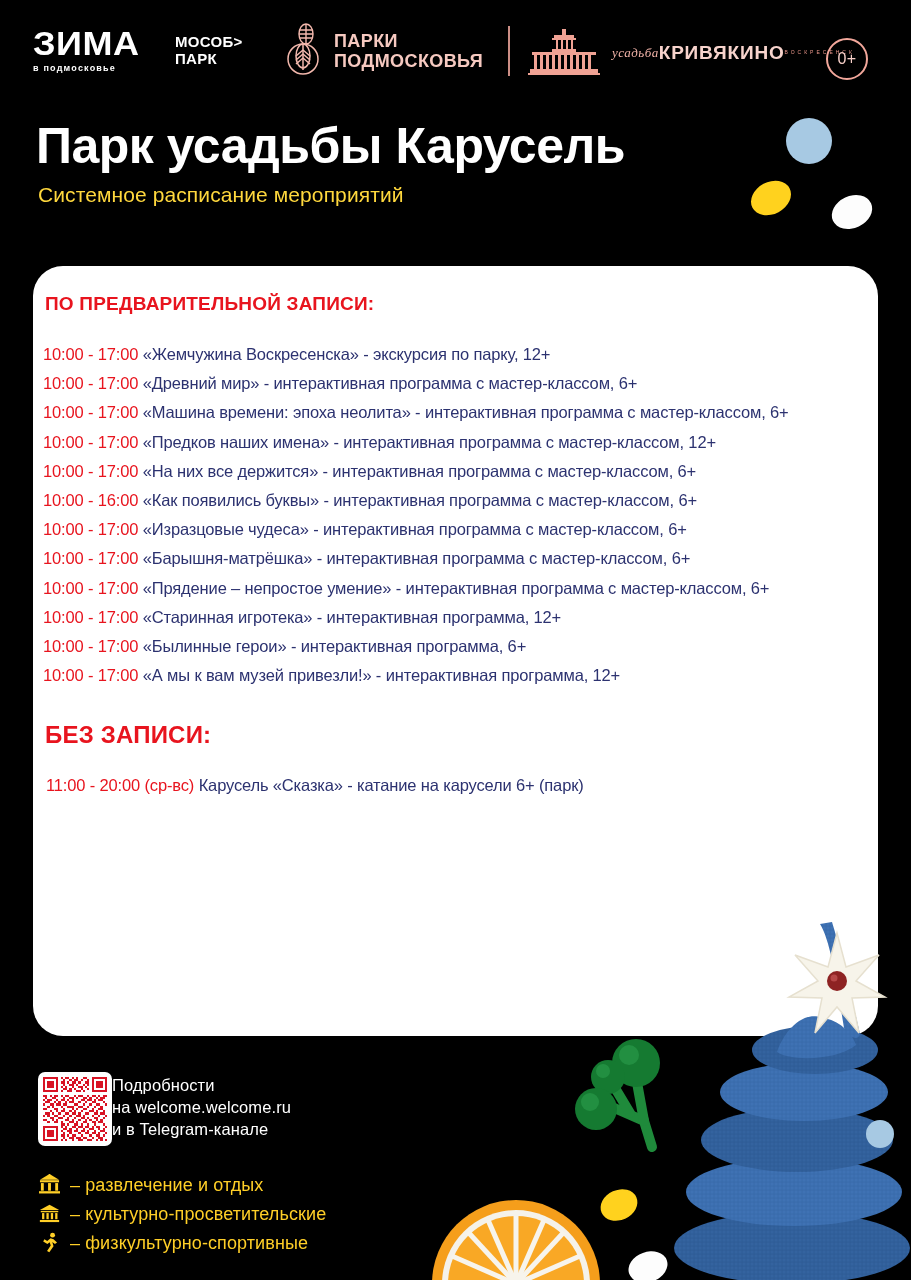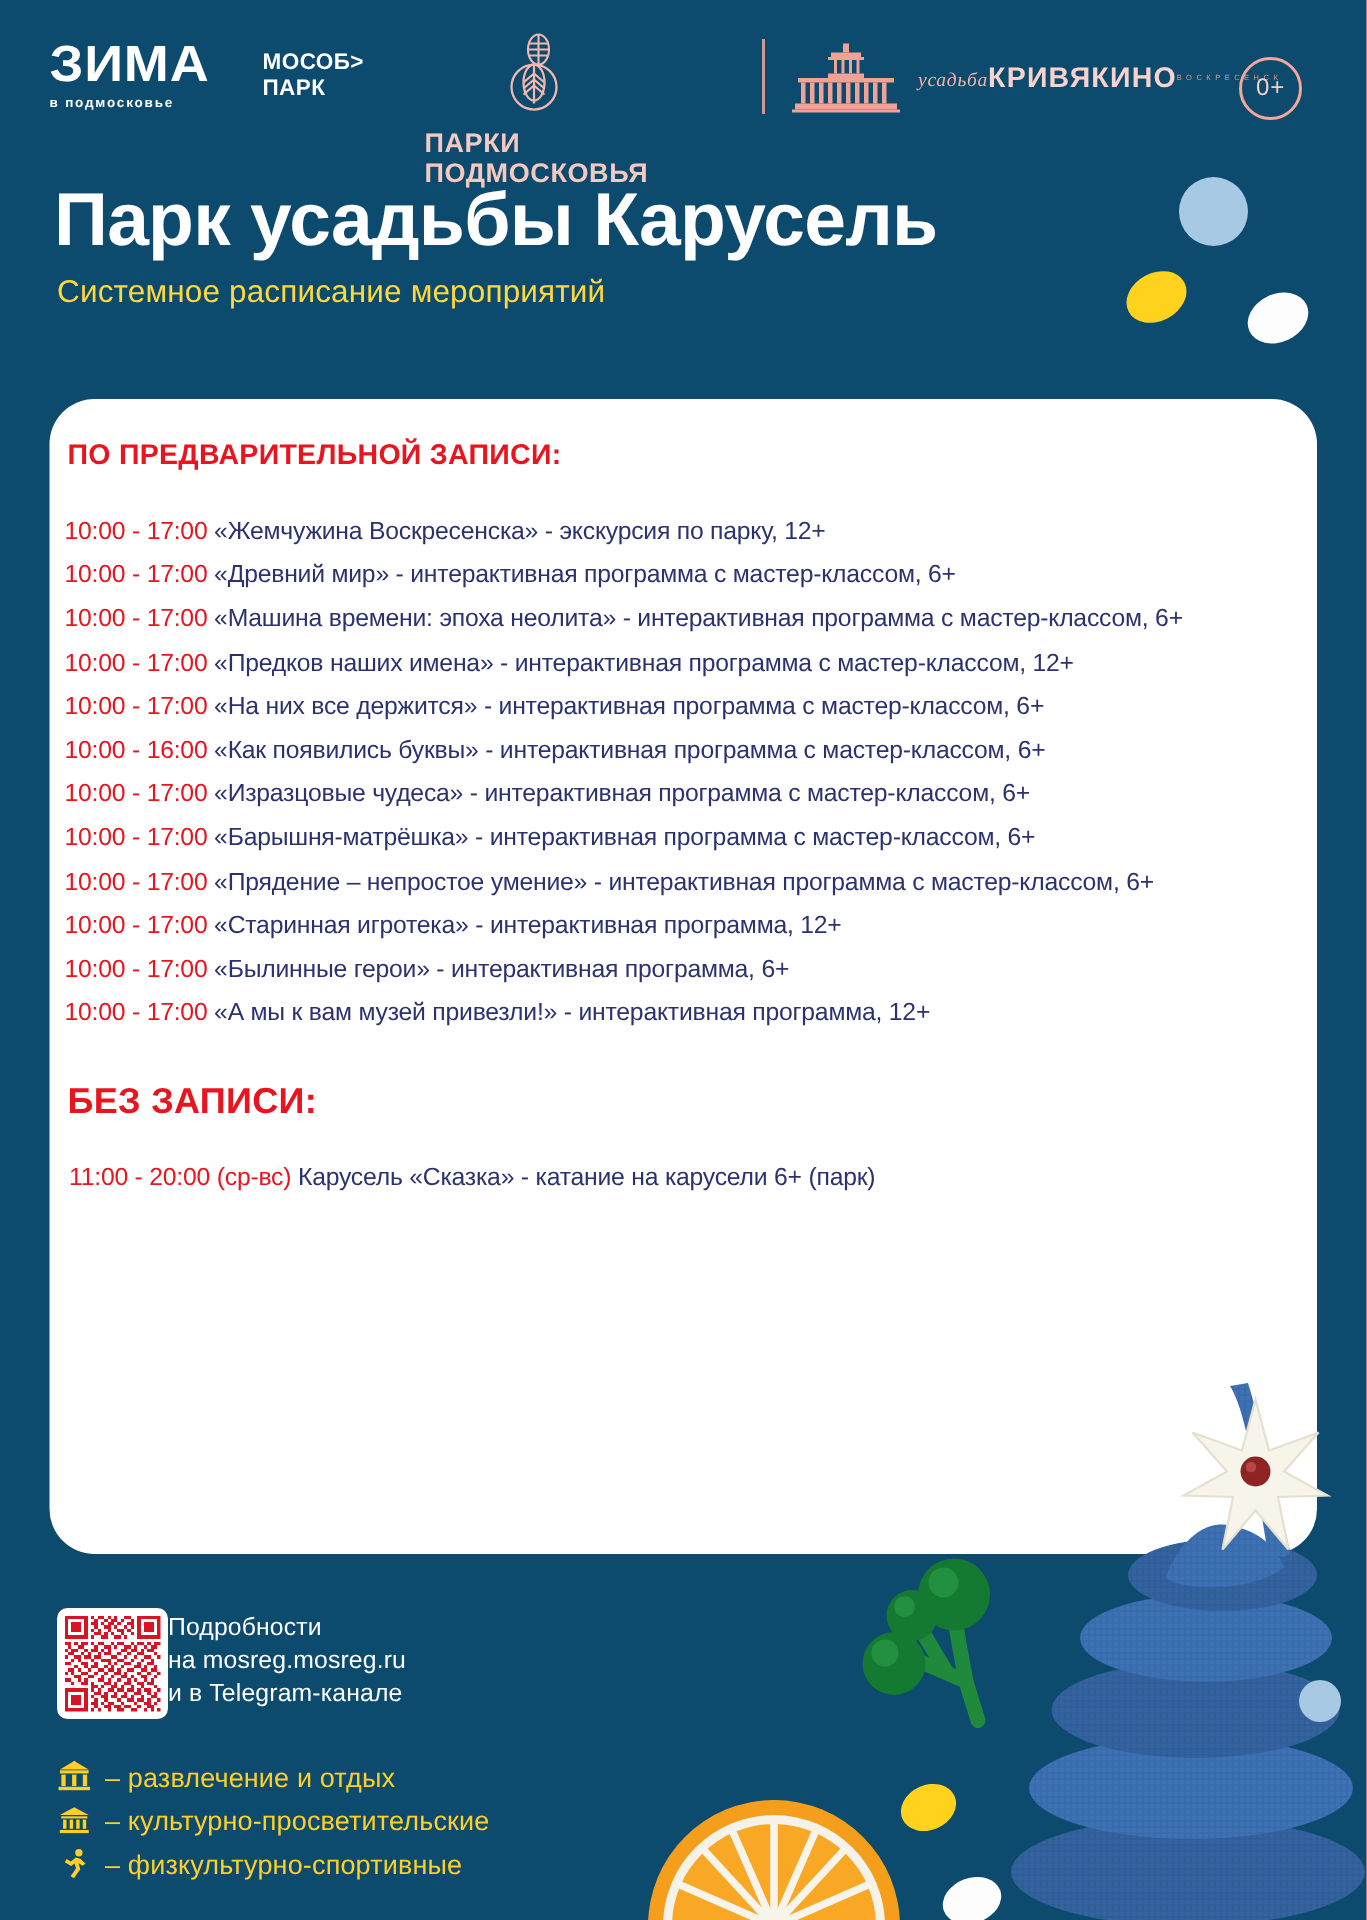--- a/index.html
+++ b/index.html
@@ -2,40 +2,40 @@
 <html><head>
 <meta charset="utf-8">
 <style>
   html,body{margin:0;padding:0;}
   body{
     width:911px;height:1280px;position:relative;overflow:hidden;
     background:#de0a1e;
     font-family:"Liberation Sans","DejaVu Sans",sans-serif;
     -webkit-font-smoothing:antialiased;
   }
-  .poster{position:absolute;inset:0;width:911px;height:1280px;background:#0c4a6e;overflow:hidden;}
+  .poster{position:absolute;inset:0;width:911px;height:1280px;background:#000000;overflow:hidden;}
 
   
   .header{position:absolute;left:0;top:0;width:911px;height:100px;}
 
   .logo-zima{position:absolute;left:33px;top:26px;width:122px;}
   .logo-zima .zima-word{
     display:block;font-size:34px;line-height:34px;font-weight:bold;color:#ffffff;
     letter-spacing:0.5px;font-stretch:condensed;transform:scaleX(1.06);transform-origin:left center;
   }
   .logo-zima .zima-sub{
     display:block;margin-top:3px;font-size:9px;line-height:10px;font-weight:bold;color:#ffffff;
     letter-spacing:1.2px;
   }
   .logo-mosobl{position:absolute;left:175px;top:33px;width:90px;}
   .logo-mosobl span{
     display:block;font-size:15px;line-height:17px;font-weight:bold;color:#ffffff;letter-spacing:0.3px;
   }
 
-  .logo-parki{position:absolute;left:283px;top:22px;height:58px;display:flex;align-items:center;gap:7px;flex-direction:column;}
+  .logo-parki{position:absolute;left:283px;top:22px;height:58px;display:flex;align-items:center;gap:7px;}
   .parki-mark{width:44px;height:56px;position:relative;flex:0 0 auto;}
   .logo-parki-text{display:flex;flex-direction:column;justify-content:center;}
   .logo-parki-text span{
     display:block;font-size:18px;line-height:20px;font-weight:bold;color:#f6c9c0;letter-spacing:0.4px;
   }
 
   .divider-v{position:absolute;left:508px;top:26px;width:2px;height:50px;background:#f0a79c;opacity:.85;}
 
   .logo-krivyakino{position:absolute;left:528px;top:24px;height:56px;display:flex;align-items:center;gap:12px;}
   .kriv-building{width:72px;height:50px;position:relative;flex:0 0 auto;}
@@ -328,21 +328,21 @@
             <path d="M8 24h1v1h-1z M11 24h2v1h-2z M14 24h2v1h-2z M17 24h2v1h-2z M20 24h1v1h-1z M23 24h1v1h-1z M26 24h2v1h-2z"></path>
             <path d="M9 25h1v1h-1z M12 25h1v1h-1z M16 25h1v1h-1z M19 25h2v1h-2z M22 25h2v1h-2z M25 25h1v1h-1z M28 25h1v1h-1z"></path>
             <path d="M8 26h2v1h-2z M11 26h1v1h-1z M13 26h2v1h-2z M17 26h1v1h-1z M21 26h1v1h-1z M24 26h2v1h-2z M27 26h1v1h-1z"></path>
             <path d="M9 27h1v1h-1z M12 27h2v1h-2z M15 27h2v1h-2z M18 27h2v1h-2z M22 27h1v1h-1z M25 27h2v1h-2z"></path>
             <path d="M8 28h1v1h-1z M10 28h1v1h-1z M13 28h1v1h-1z M16 28h2v1h-2z M20 28h2v1h-2z M24 28h1v1h-1z M26 28h1v1h-1z M28 28h1v1h-1z"></path>
           </g>
         </svg>
       </div>
       <div class="qr-text">
         <div>Подробности</div>
-        <div>на mosreg.mosreg.ru</div>
+        <div>на welcome.welcome.ru</div>
         <div>и в Telegram-канале</div>
       </div>
     </div>
 
     <div class="legend">
       <div class="legend-row">
         <span class="legend-ico">
           <svg viewBox="0 0 24 22" width="23" height="21">
             <g fill="#ffcf27">
               <path d="M12 0 L2 6 h20 Z"></path>

